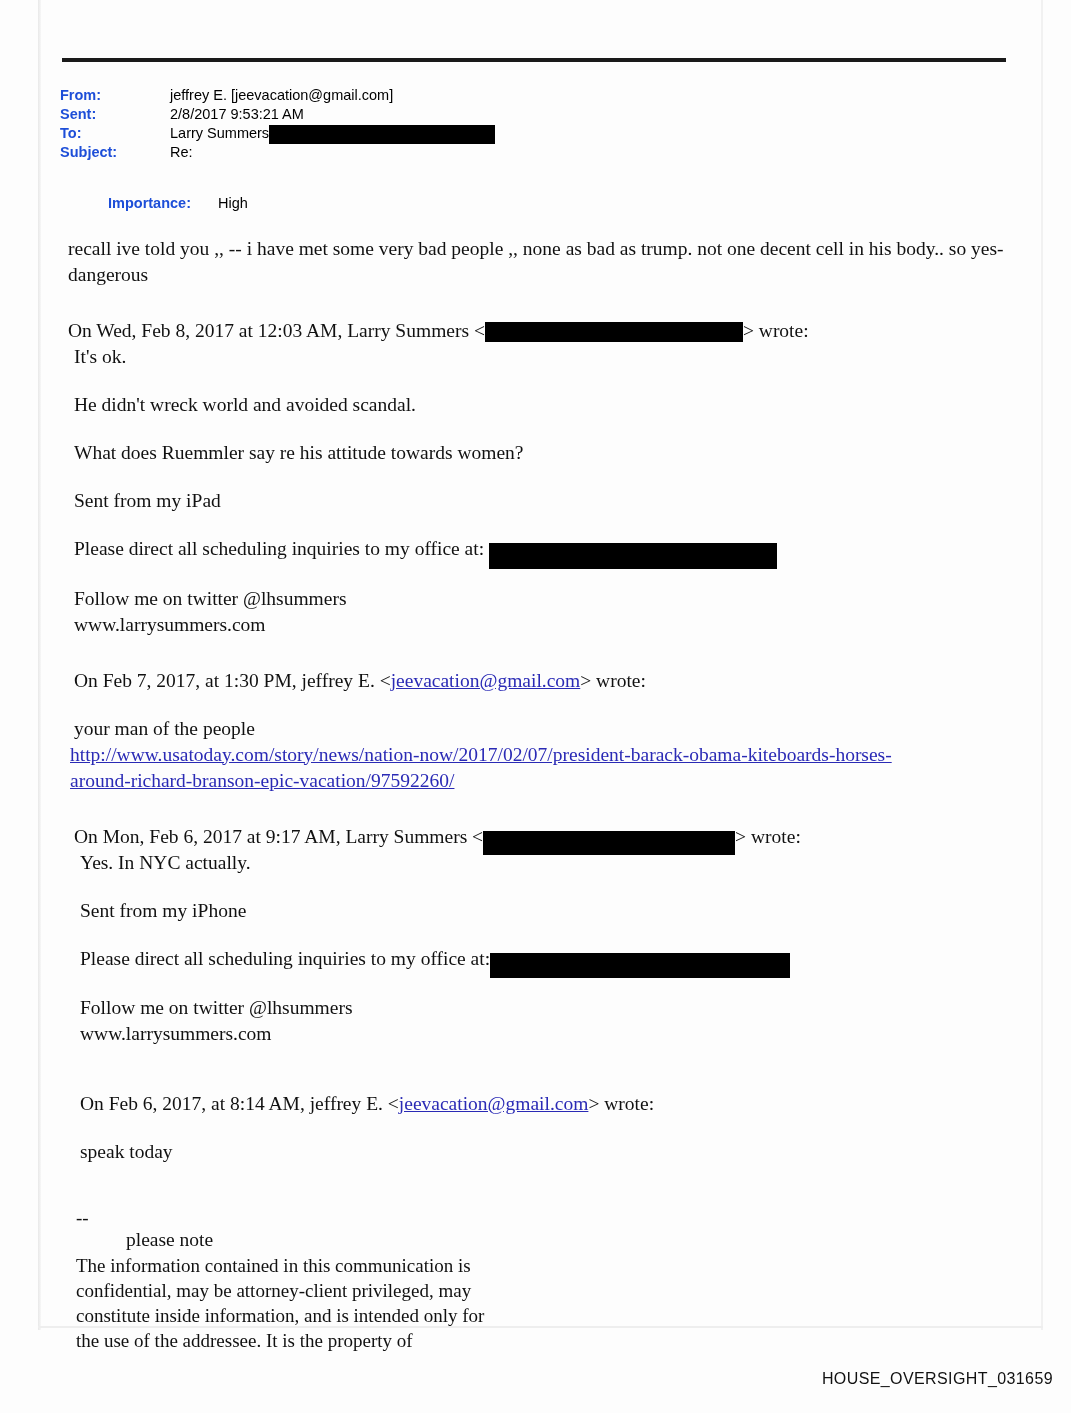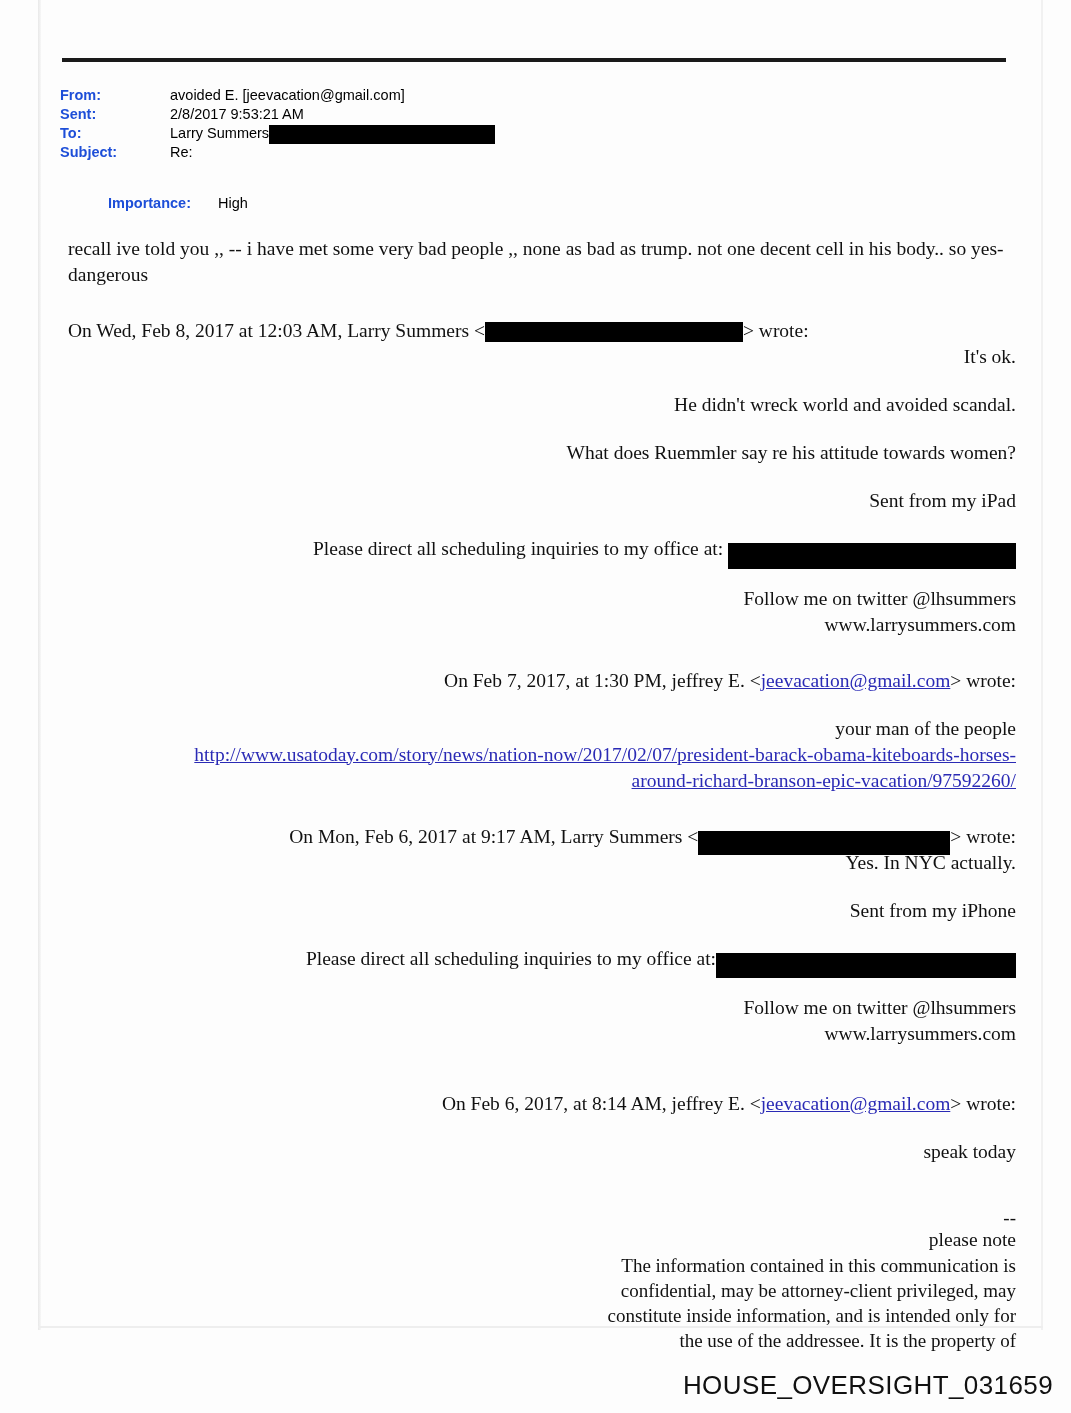--- a/index.html
+++ b/index.html
@@ -108,21 +108,20 @@
   .para {
     margin: 0 0 0 4px;
   }
 
   .blk-top {
     margin-top: 0;
   }
 
   .quote {
     padding-left: 6px;
-    text-align: right;
   }
   .quote-l2 {
     padding-left: 6px;
   }
 
   .spacer-sm { height: 22px; }
   .spacer-md { height: 30px; }
   .spacer-lg { height: 44px; }
 
   a.lnk, .lnk {
@@ -149,21 +148,21 @@
 
   .please-note {
     padding-left: 46px;
   }
 
   .footer-id {
     position: absolute;
     right: 18px;
     top: 1370px;
     font-family: "Liberation Sans", sans-serif;
-    font-size: 26px;
+    font-size: 16px;
     letter-spacing: 0.4px;
     color: #111;
   }
 
   .inline-red-1 { width: 226px; height: 19px; }
   .inline-red-2 { width: 258px; height: 20px; position: relative; top: -1px; }
   .inline-red-3 { width: 288px; height: 26px; position: relative; top: 5px; }
   .inline-red-4 { width: 252px; height: 24px; position: relative; top: 5px; }
   .inline-red-5 { width: 300px; height: 25px; position: relative; top: 5px; }
 </style>
@@ -174,21 +173,21 @@
 
   <div class="scan-edge-left"></div>
   <div class="scan-edge-right"></div>
   <div class="scan-bottom"></div>
 
   <div class="top-rule"></div>
 
   <div class="hdr">
     <div class="hdr-row">
       <div class="hdr-label">From:</div>
-      <div class="hdr-value">avoided E. [jeevacation@gmail.com]</div>
+      <div class="hdr-value">jeffrey E. [jeevacation@gmail.com]</div>
     </div>
     <div class="hdr-row">
       <div class="hdr-label">Sent:</div>
       <div class="hdr-value">2/8/2017 9:53:21 AM</div>
     </div>
     <div class="hdr-row">
       <div class="hdr-label">To:</div>
       <div class="hdr-value">
         <span>Larry Summers</span><span class="redact inline-red-1"></span>
       </div>

